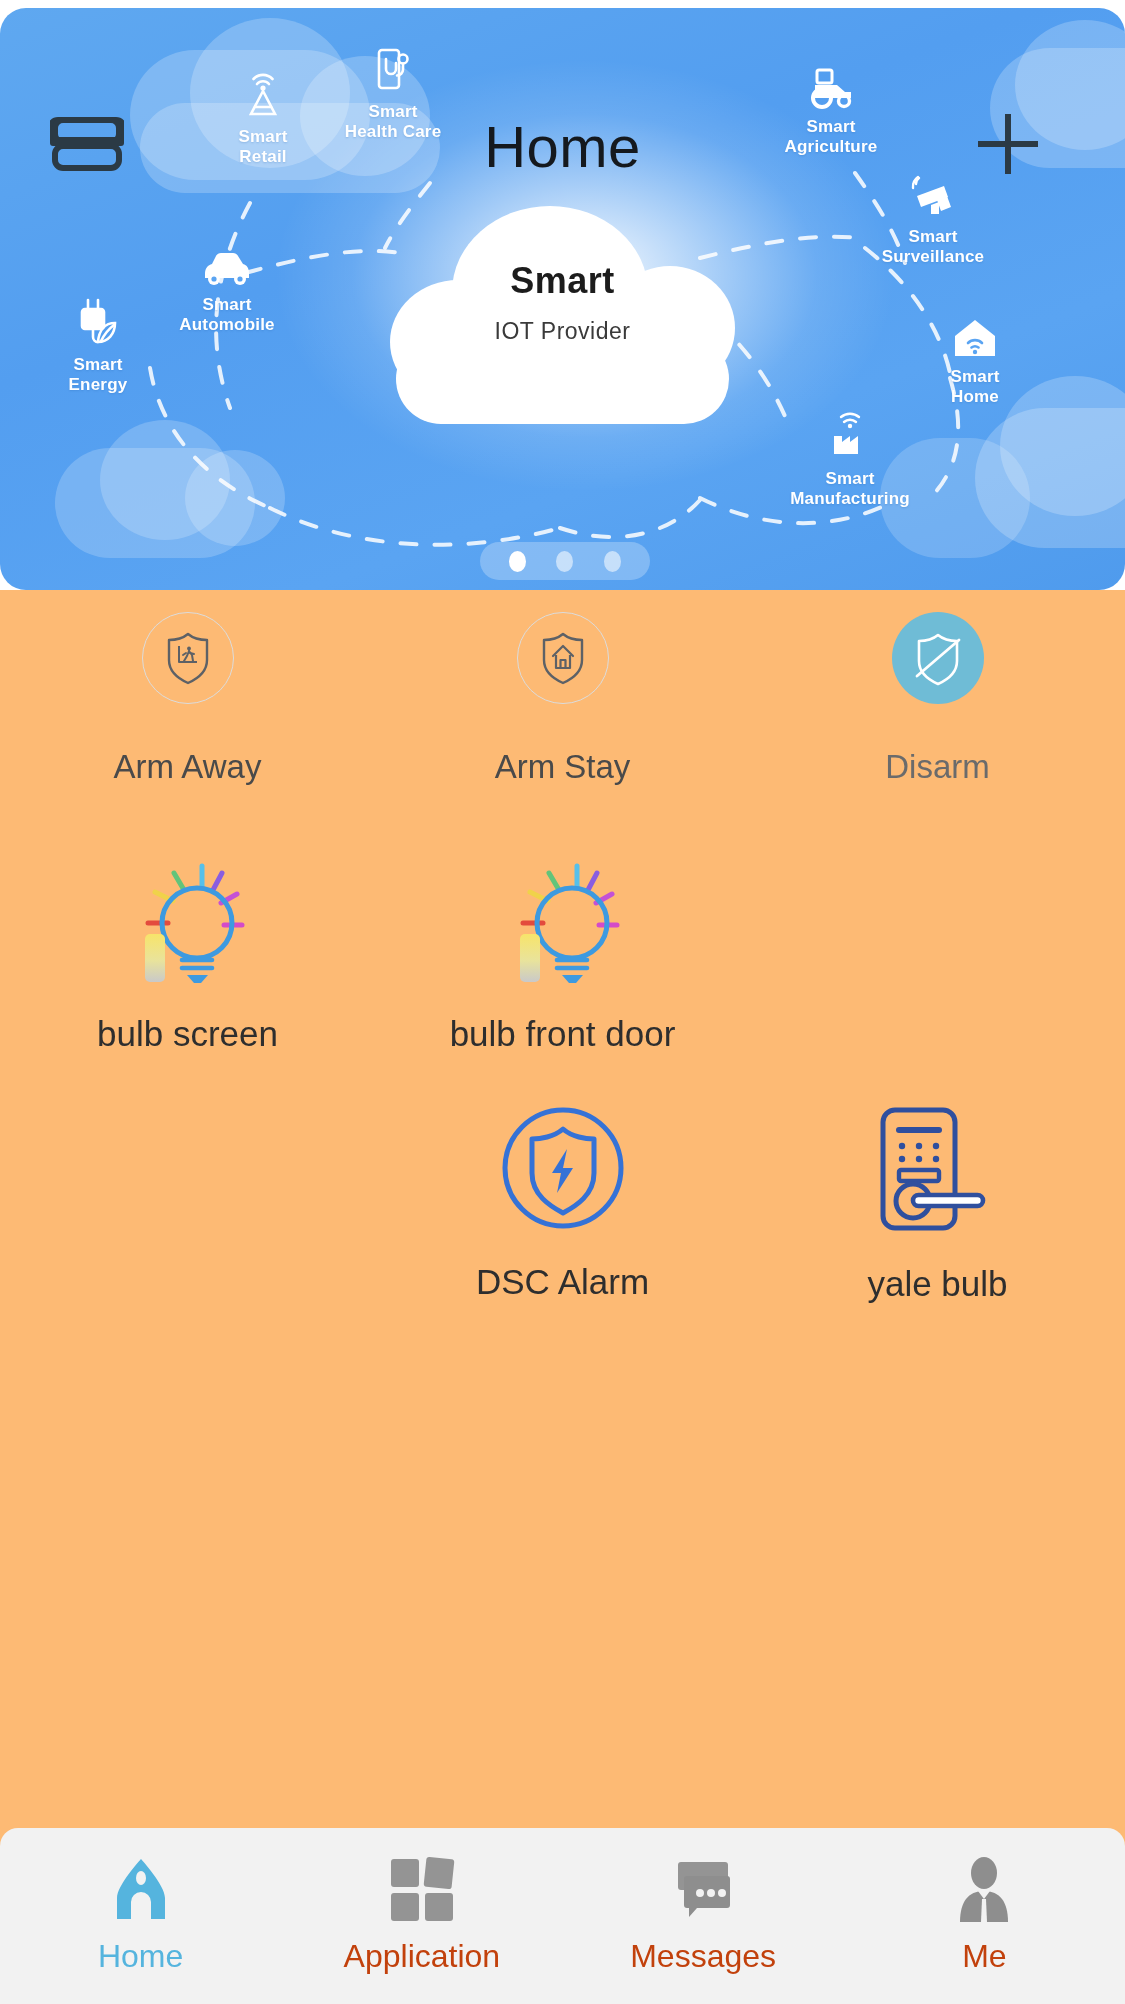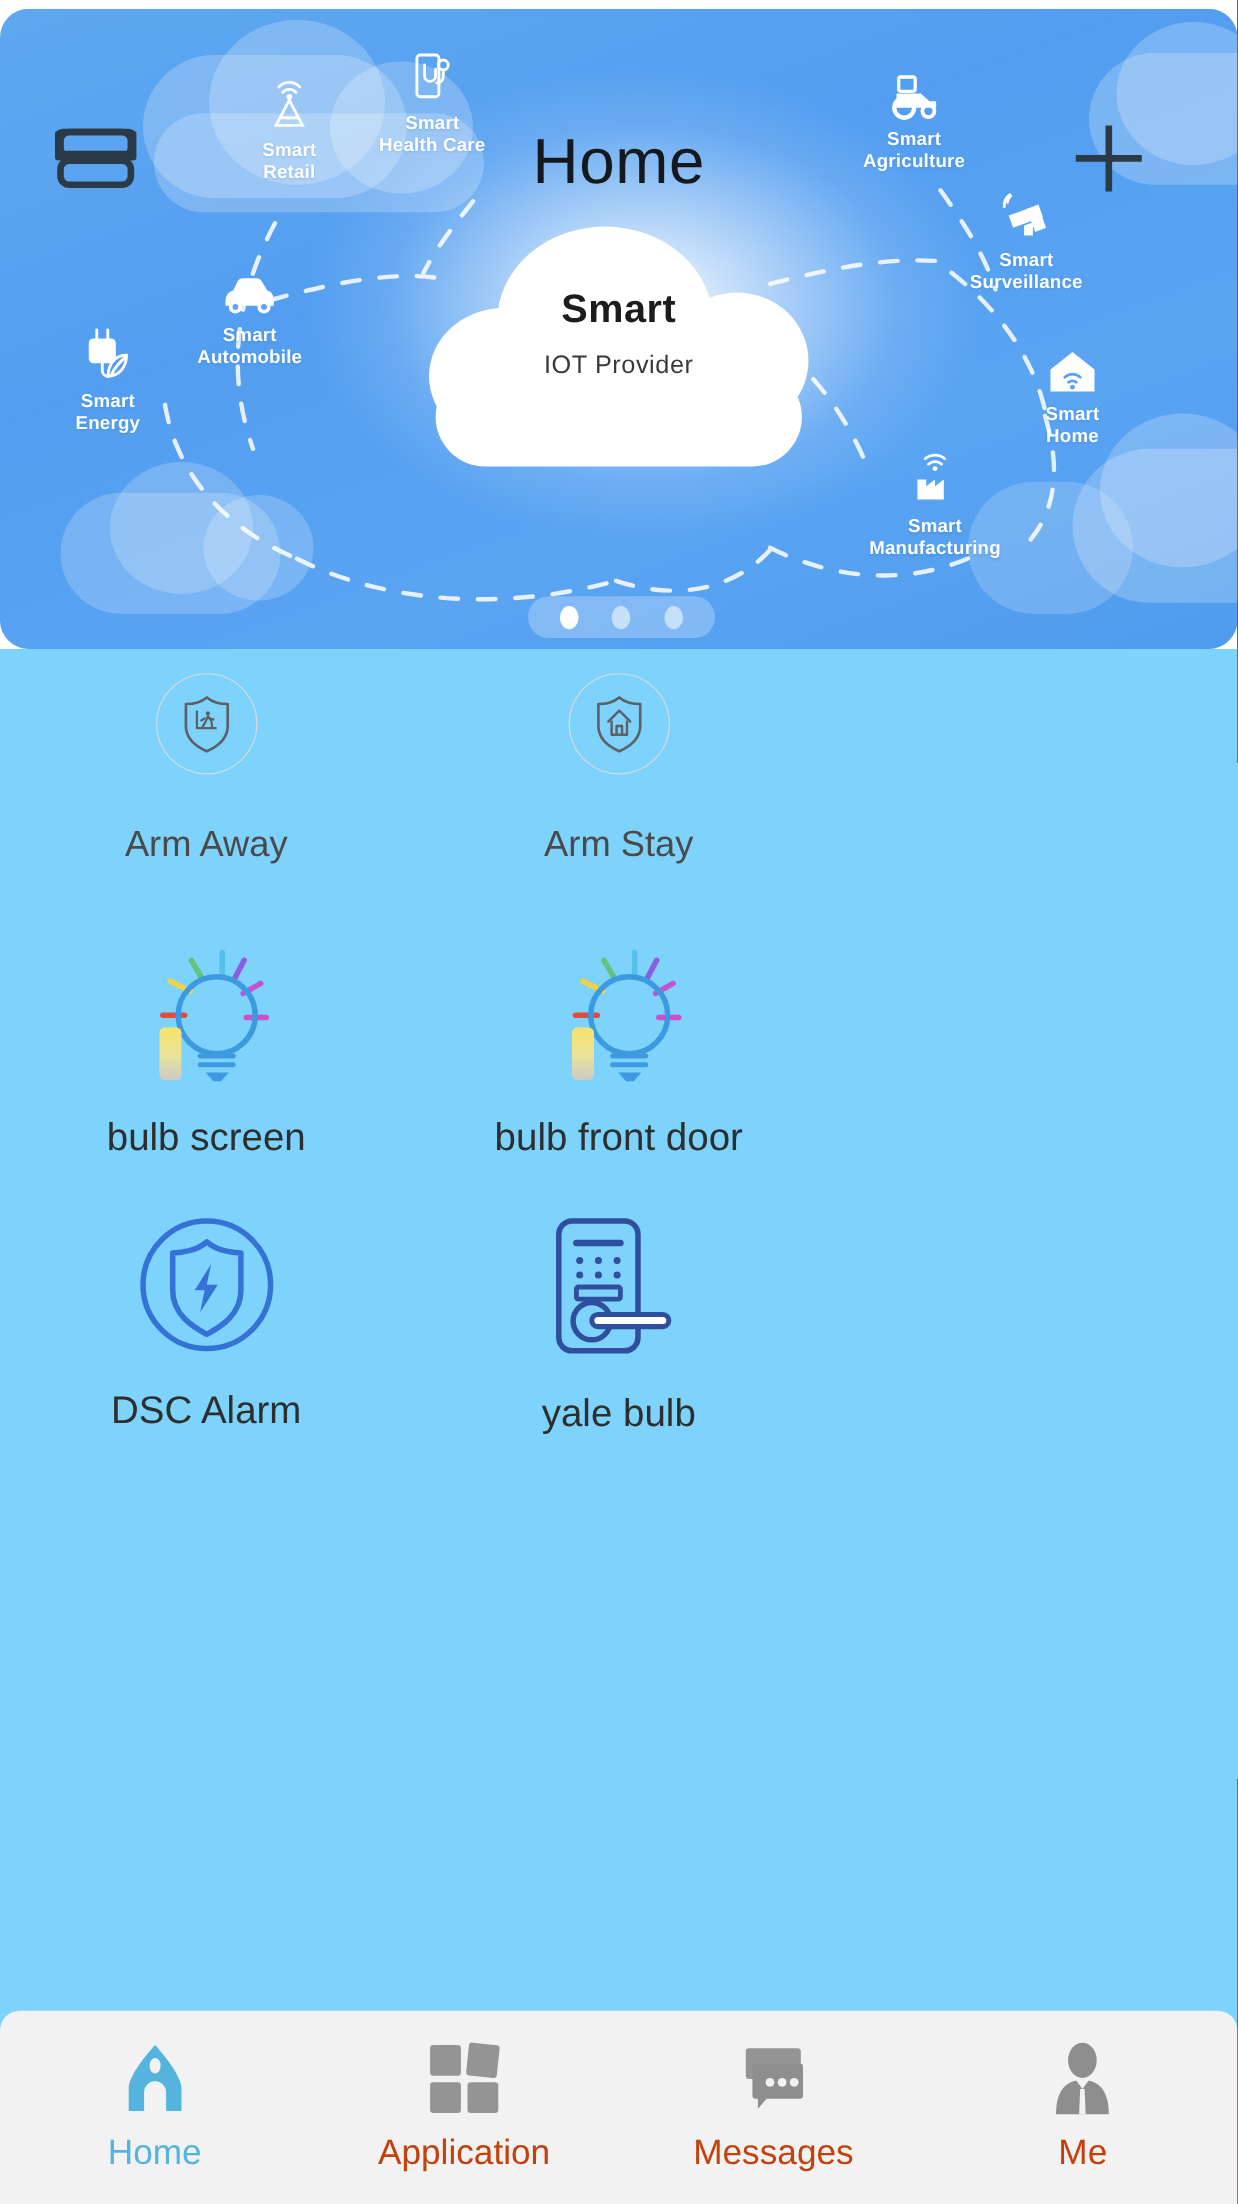--- a/index.html
+++ b/index.html
@@ -89,39 +89,39 @@
   
   .pager {
     position:absolute; left:480px; top:534px; width:170px; height:38px;
     background:rgba(255,255,255,0.26); border-radius:19px;
     display:flex; align-items:center; justify-content:space-around; padding:0 14px;
   }
   .dot { width:17px; height:21px; border-radius:50%; background:rgba(255,255,255,0.55); }
   .dot.active { background:#ffffff; }
 
   
-  .content { position:absolute; left:0; top:590px; width:1125px; bottom:0; background:#7dd3fc; }
+  .content { position:absolute; left:0; top:590px; width:1125px; bottom:0; background:#fdba74; }
 
   .grid-row { display:flex; width:1125px; }
   .cell { width:375px; display:flex; flex-direction:column; align-items:center; cursor:pointer; }
 
   .row-sec { padding-top:22px; }
   .row-sec .cell .icwrap { width:92px; height:92px; display:flex; align-items:center; justify-content:center; }
   .circle-out { width:92px; height:92px; border-radius:50%; border:1.6px solid #dcdcdc;
                 display:flex; align-items:center; justify-content:center; }
   .circle-fill{ width:92px; height:92px; border-radius:50%; background:#6fbcd6;
                 display:flex; align-items:center; justify-content:center; }
   .sec-label { margin-top:44px; font-size:33px; color:#4a4a4a; font-weight:400; }
   .sec-label.dim { color:#6b6b6b; }
 
   .row-dev { padding-top:62px; }
   .row-dev .cell .icwrap { width:140px; height:140px; display:flex; align-items:center; justify-content:center; }
   .dev-label { margin-top:26px; font-size:35px; color:#2e2e2e; font-weight:400; }
 
-  .row-dev2 { padding-top:50px; }
+  .row-dev2 { padding-top:50px;justify-content:flex-end; }
 
   
   .tabbar {
     position:absolute; left:0; bottom:0; width:1125px; height:176px;
     background:#f2f2f2; border-radius:18px 18px 0 0;
     display:flex; align-items:flex-start; padding-top:22px;
   }
   .tab { flex:1; display:flex; flex-direction:column; align-items:center; cursor:pointer; }
   .tab .ticon { height:80px; display:flex; align-items:center; justify-content:center; }
   .tab .tlbl { font-size:32px; margin-top:8px; color:#c2410c; }
@@ -345,20 +345,31 @@
               <path d="M26 5 C20 10 12 11 7 11 v20 c0 12 10 19 19 23 9 -4 19 -11 19 -23 v-20 c-5 0 -13 -1 -19 -6 z"></path>
               <path d="M16 27 L26 17 L36 27" stroke-width="2.2" stroke-linecap="round"></path>
               <path d="M19 26 v13 h14 v-13" stroke-width="2.2"></path>
               <path d="M23.5 39 v-8 h5 v8" stroke-width="2.2"></path>
             </svg>
           </div>
         </div>
         <div class="sec-label">Arm Stay</div>
       </div>
 
+      <div class="cell">
+        <div class="icwrap">
+          <div class="circle-fill">
+            <svg width="58" height="60" viewBox="0 0 58 60" fill="none" stroke="#ffffff" stroke-width="2.6" stroke-linejoin="round">
+              <path d="M29 7 C23 12 15 13 10 13 v20 c0 12 10 19 19 23 9 -4 19 -11 19 -23 v-20 c-5 0 -13 -1 -19 -6 z"></path>
+              <line x1="8" y1="48" x2="50" y2="12" stroke-linecap="round" stroke-width="2.8"></line>
+            </svg>
+          </div>
+        </div>
+        <div class="sec-label dim">Disarm</div>
+      </div>
     </div>
 
     <div class="grid-row row-dev">
 
       <div class="cell">
         <div class="icwrap">
           <svg width="140" height="140" viewBox="0 0 140 140">
             <g stroke-linecap="round" stroke-width="5">
               <line x1="84" y1="18" x2="84" y2="38" stroke="#56c0ea"></line>
               <line x1="56" y1="25" x2="66" y2="42" stroke="#62c47a"></line>

